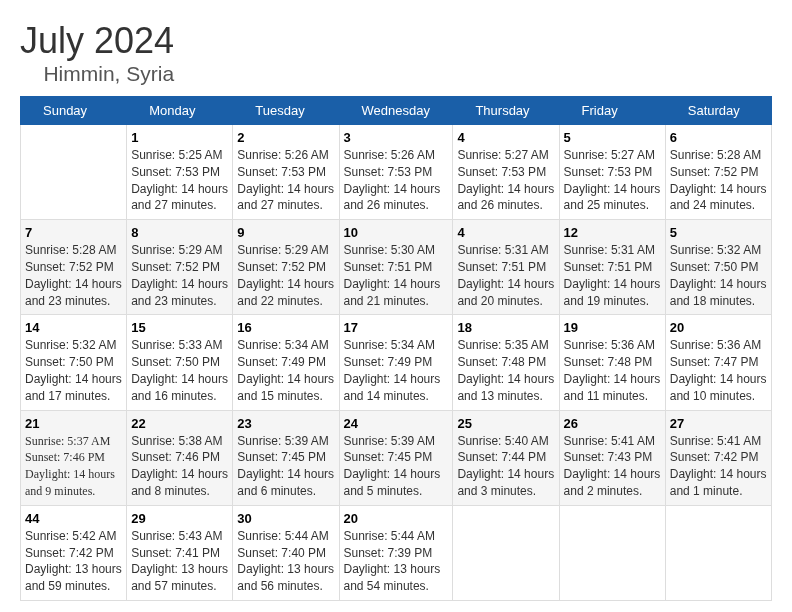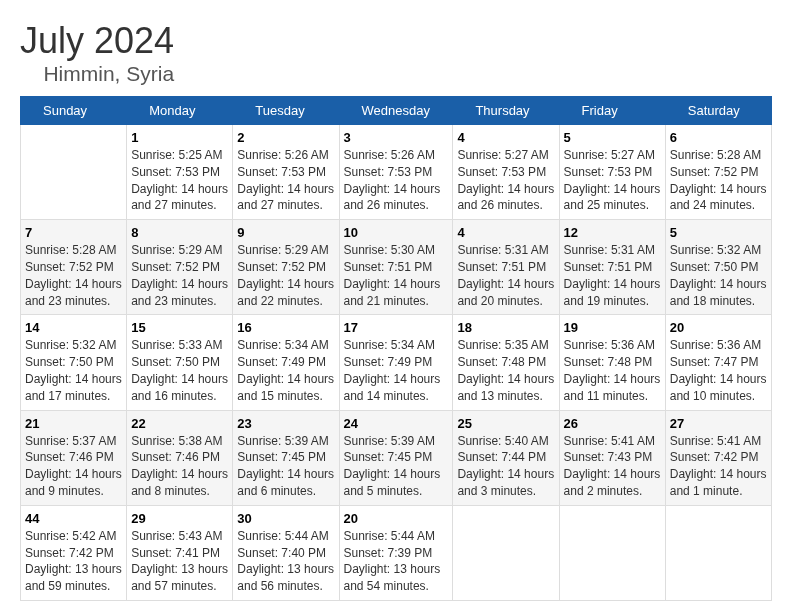--- a/index.html
+++ b/index.html
@@ -242,21 +242,21 @@
           <div class="day-number">20</div>
           <div class="day-info" style="white-space: pre-line;">Sunrise: 5:36 AM
 Sunset: 7:47 PM
 Daylight: 14 hours
 and 10 minutes.</div>
         </td>
       </tr>
       <tr>
         <td>
           <div class="day-number">21</div>
-          <div class="day-info" style="white-space: pre-line;">Sunrise: 5:37 AM
+          <div class="day-info" style="white-space: pre-line; font-family: Liberation Serif, serif;">Sunrise: 5:37 AM
 Sunset: 7:46 PM
 Daylight: 14 hours
 and 9 minutes.</div>
         </td>
         <td>
           <div class="day-number">22</div>
           <div class="day-info" style="white-space: pre-line;">Sunrise: 5:38 AM
 Sunset: 7:46 PM
 Daylight: 14 hours
 and 8 minutes.</div>

